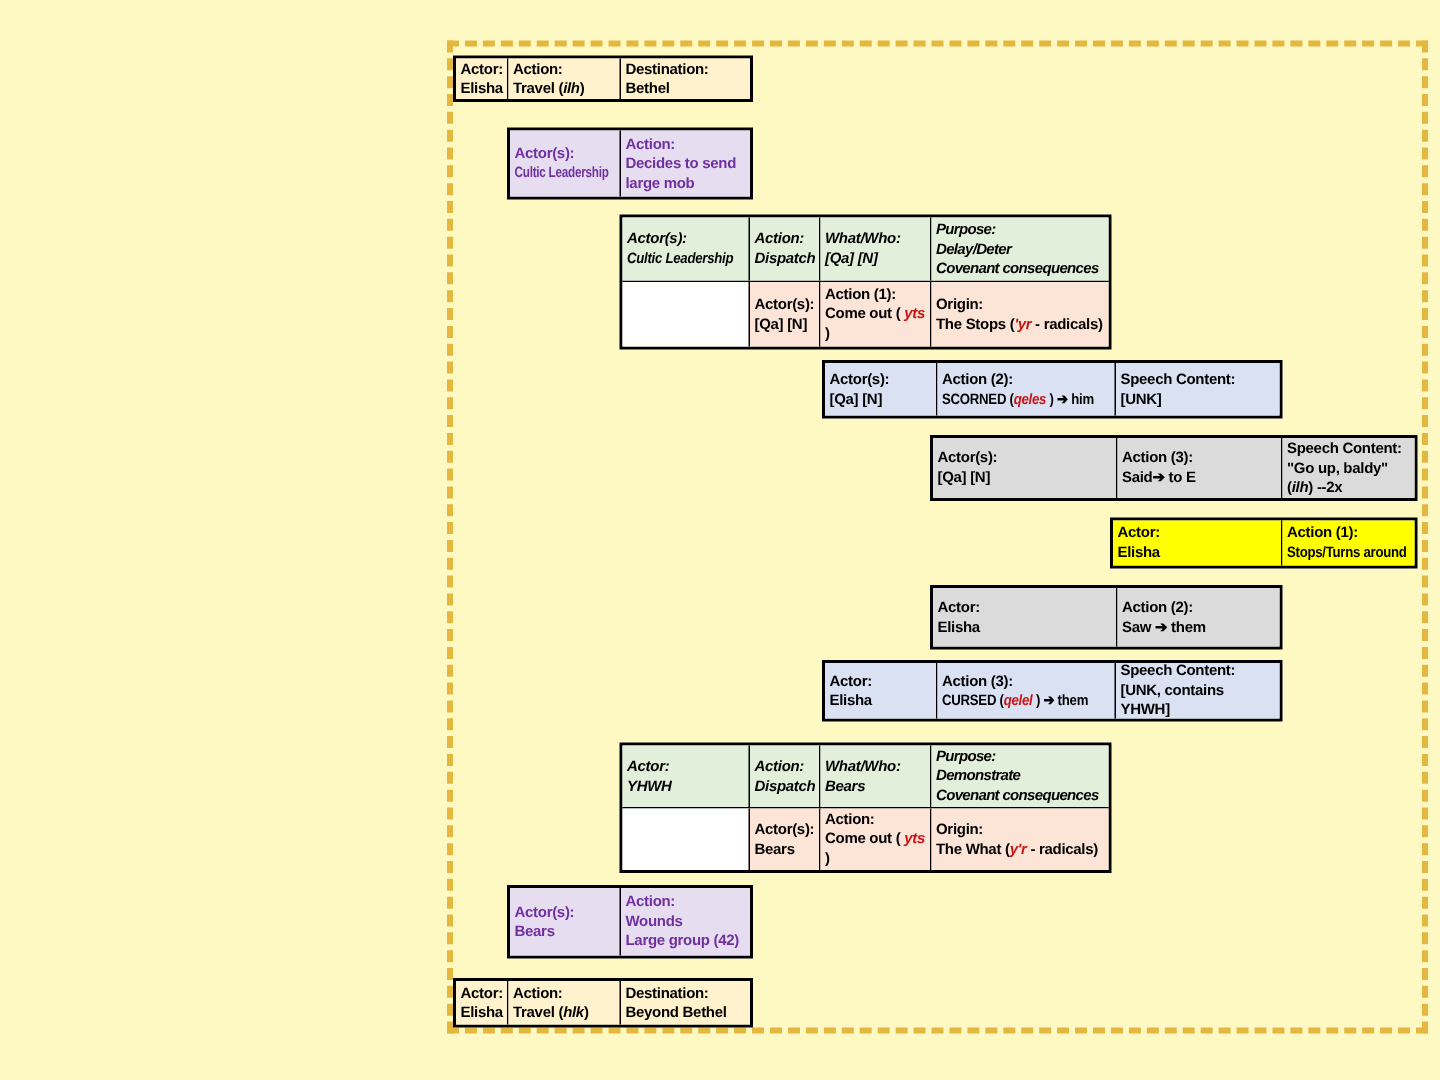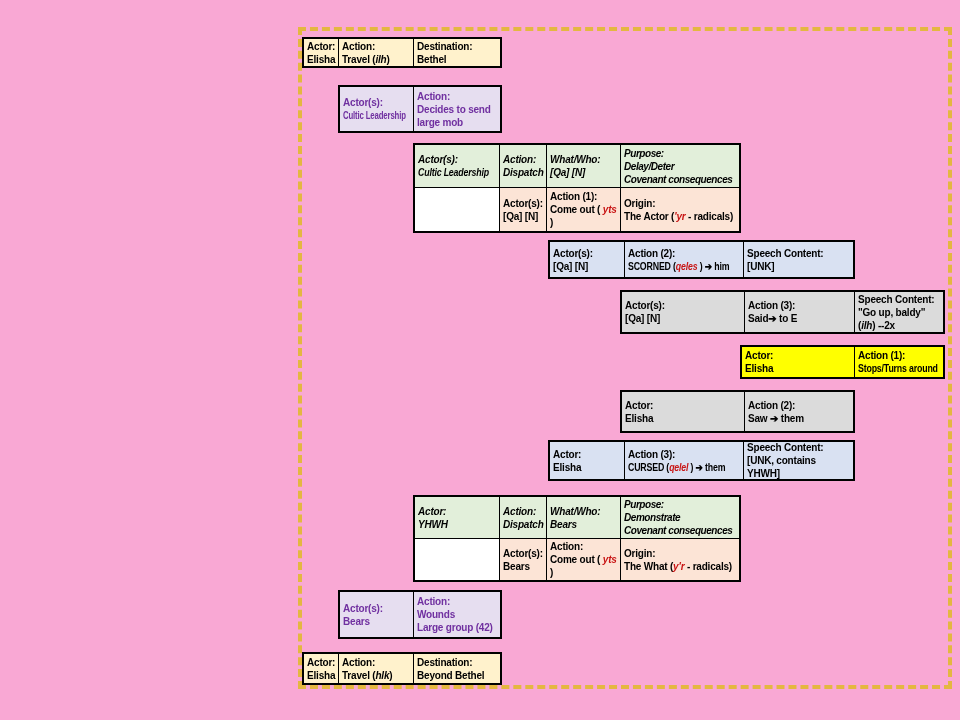--- a/index.html
+++ b/index.html
@@ -1,18 +1,18 @@
 <!DOCTYPE html>
 <html><head>
 <meta charset="utf-8">
 <style>
   * { box-sizing: border-box; margin: 0; padding: 0; }
   html, body { width: 960px; height: 720px; background: #ffffff; }
   body { font-family: "Liberation Sans", sans-serif; }
-  .canvas { position: relative; width: 960px; height: 720px; background: #f9a8d4; overflow: hidden; }
+  .canvas { position: relative; width: 960px; height: 720px; background: #fef9c3; overflow: hidden; }
   .frame { position: absolute; left: 298px; top: 27px; width: 654px; height: 662px;
            border: 4px dashed #E4B740; }
   .box { position: absolute; display: flex; border: 2px solid #000; background: #fff; }
   .box.tbl { flex-direction: column; }
   .row { display: flex; flex: 1; }
   .row.hd { border-bottom: 1px solid #000; }
   .cell { display: flex; flex-direction: column; justify-content: center;
           padding: 1px 3px; border-right: 1px solid #000; overflow: hidden;
           font-size: 10px; font-weight: bold; line-height: 13px; color: #000;
           letter-spacing: -0.2px; white-space: normal; }
@@ -80,21 +80,21 @@
     <div class="row sub">
       <div class="cell blank" style="width:85px"></div>
       <div class="cell pre" style="width:47px">Actor(s):
 [Qa] [N]</div>
       <div class="cell" style="width:74px">
         <div>Action (1):</div>
         <div><span>Come out ( </span><span class="hl">yts</span><span> )</span></div>
       </div>
       <div class="cell grow">
         <div>Origin:</div>
-        <div><span>The Actor (</span><span class="hl">'yr</span><span> - radicals)</span></div>
+        <div><span>The Stops (</span><span class="hl">'yr</span><span> - radicals)</span></div>
       </div>
     </div>
   </div>
 
   <div class="box f-blue" style="left:548px; top:240px; width:307px; height:39px;">
     <div class="cell pre" style="width:75px">Actor(s):
 [Qa] [N]</div>
     <div class="cell" style="width:119px">
       <div>Action (2):</div>
       <div class="fit"><span>SCORNED (</span><span class="hl">qeles</span><span> ) ➔ him</span></div>

